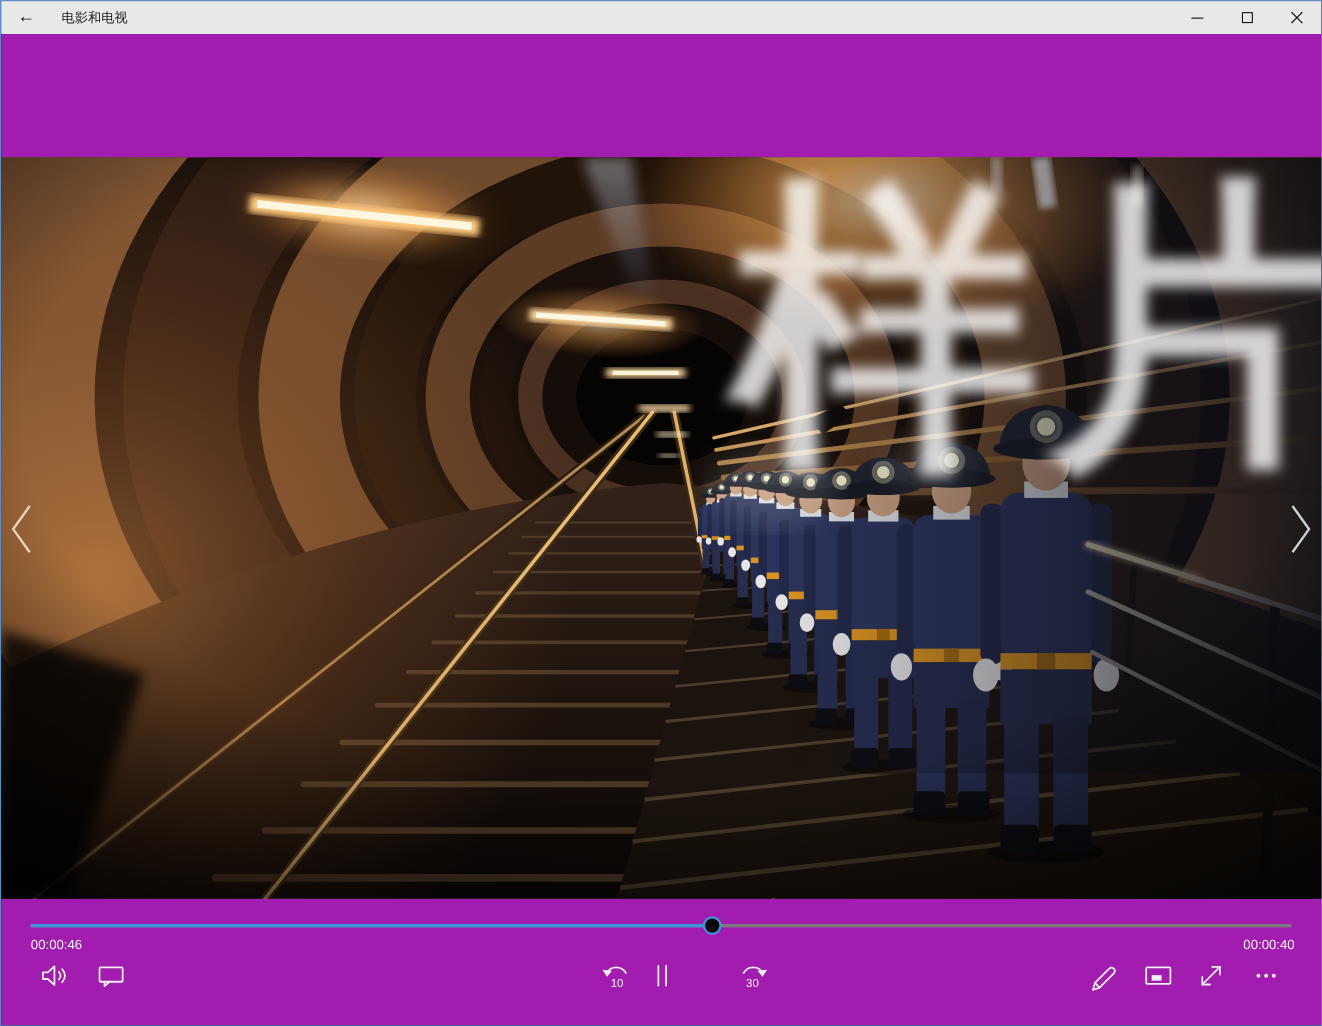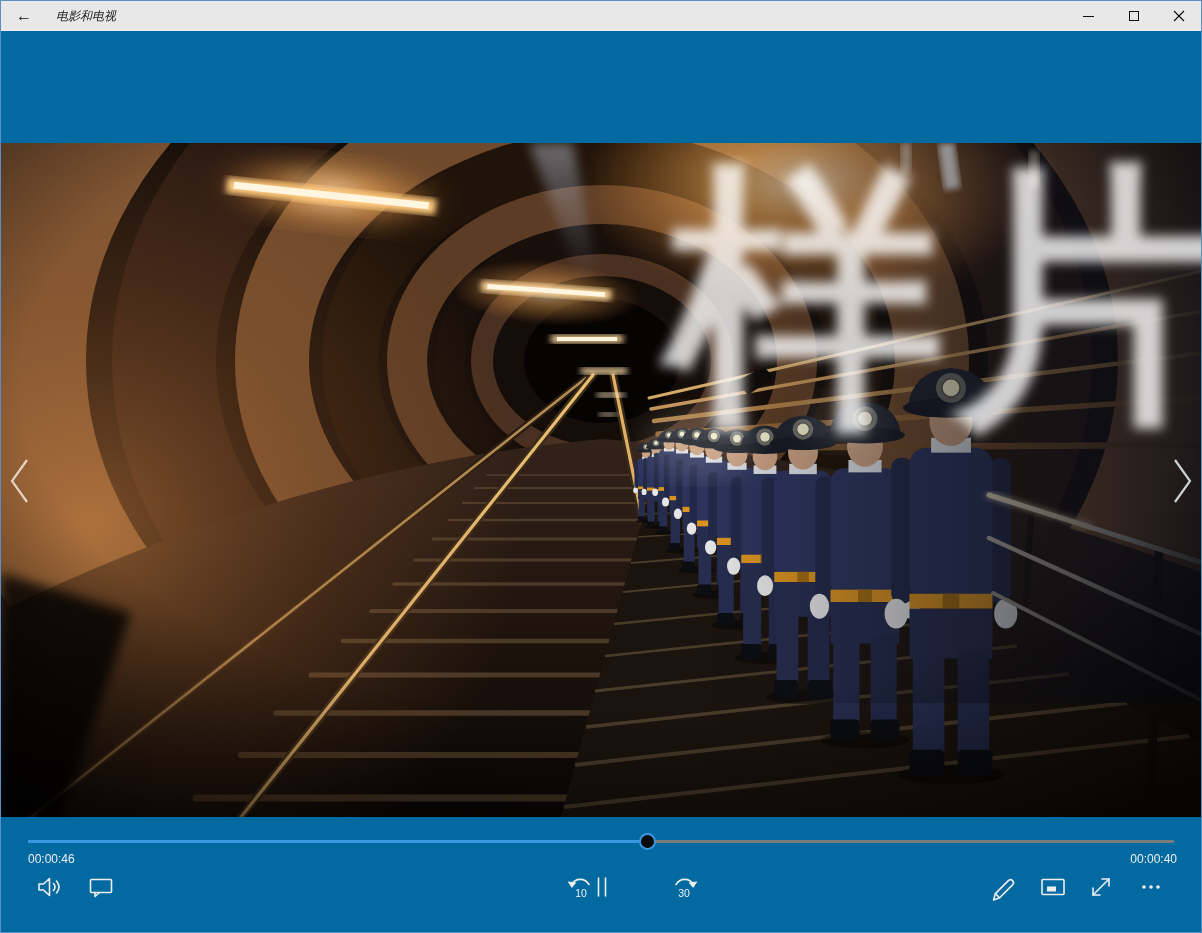--- a/index.html
+++ b/index.html
@@ -10,30 +10,30 @@
   }
   
   .titlebar {
     position:absolute; top:0; left:0; right:0; height:30px;
     background:#e8e8e8; display:flex; align-items:center;
   }
   .back-btn {
     width:46px; height:30px; display:flex; align-items:center; justify-content:center;
     font-size:16px; color:#111; cursor:pointer; background:none; border:none;
   }
-  .tb-title { font-size:12px; color:#1a1a1a; margin-left:9px;font-style:italic; }
+  .tb-title { font-size:12px; color:#1a1a1a; margin-left:9px; }
   .tb-spacer { flex:1; }
   .winbtn {
     width:45px; height:30px; display:flex; align-items:center; justify-content:center;
     background:none; border:none; cursor:pointer;
   }
   .glyph-min { width:11px; height:1px; background:#111; display:block; }
   .glyph-max { width:10px; height:10px; border:1px solid #111; display:block; }
   
-  .video-area { position:absolute; top:30px; left:0; right:0; bottom:0; background:#0369a1; }
+  .video-area { position:absolute; top:30px; left:0; right:0; bottom:0; background:#a21caf; }
   .scene { position:absolute; top:112px; left:0; }
   .watermark {
     position:absolute; left:664px; top:118px; width:480px;
     font-size:280px; line-height:300px; font-weight:bold; letter-spacing:6px;
     color:#ffffff; opacity:.8; filter:blur(6px); white-space:nowrap; pointer-events:none;
   }
   .nav-chev { position:absolute; top:424px; width:30px; height:54px; background:none; border:none; cursor:pointer; }
   .nav-left { left:4px; } .nav-right { right:4px; }
   
   .controls { position:absolute; left:0; right:0; bottom:0; height:118px; }
@@ -296,21 +296,21 @@
           <path class="ico" d="M21.5,8 q5,6 0,12"></path>
         </svg>
       </button>
       <button class="ctl-btn" style="left:83px">
         <svg width="28" height="28" viewBox="0 0 28 28">
           <rect class="ico" x="3.5" y="6.5" width="21" height="13" rx="1"></rect>
           <path class="ico" d="M8,19.5 v4 l4.5,-4"></path>
         </svg>
       </button>
 
-      <button class="ctl-btn" style="left:562px">
+      <button class="ctl-btn" style="left:542px">
         <svg width="30" height="30" viewBox="0 0 30 30">
           <path class="ico" d="M6.5,12.5 A10,10 0 0 1 24,12.5"></path>
           <polygon points="6.8,16 2.6,9.6 11.4,10.4" fill="#efefef"></polygon>
           <text class="ico-num" x="16" y="25" text-anchor="middle" stroke="none">10</text>
         </svg>
       </button>
       <button class="ctl-btn" style="left:584px">
         <svg width="28" height="28" viewBox="0 0 28 28">
           <line class="ico" x1="10.5" y1="5" x2="10.5" y2="23" stroke-width="2"></line>
           <line class="ico" x1="17.5" y1="5" x2="17.5" y2="23" stroke-width="2"></line>

